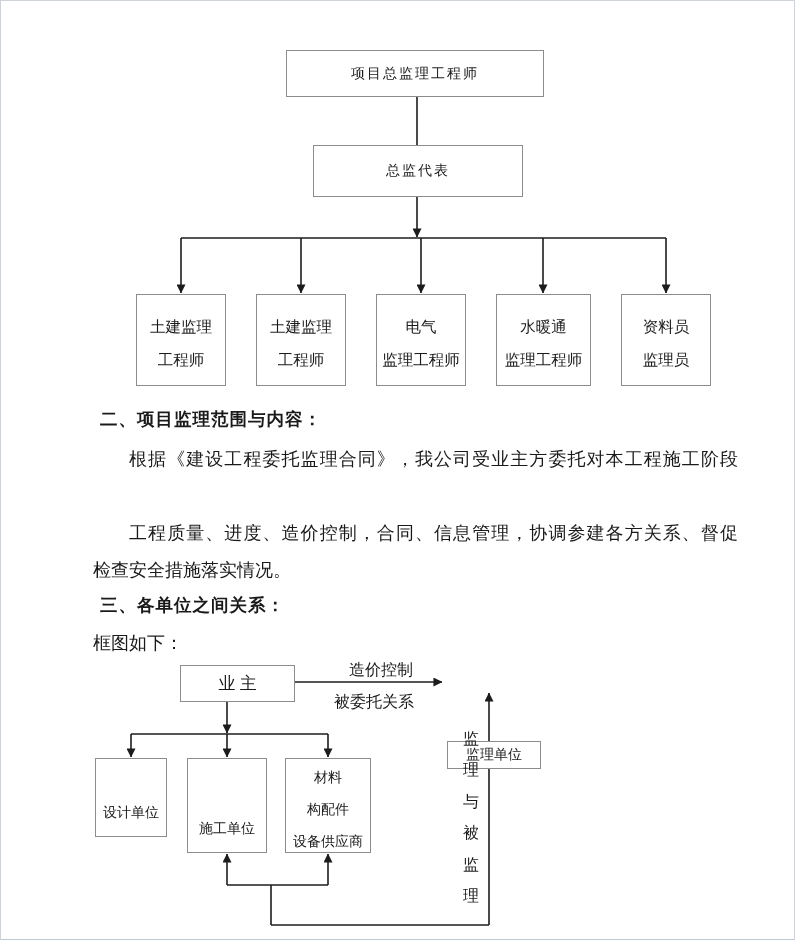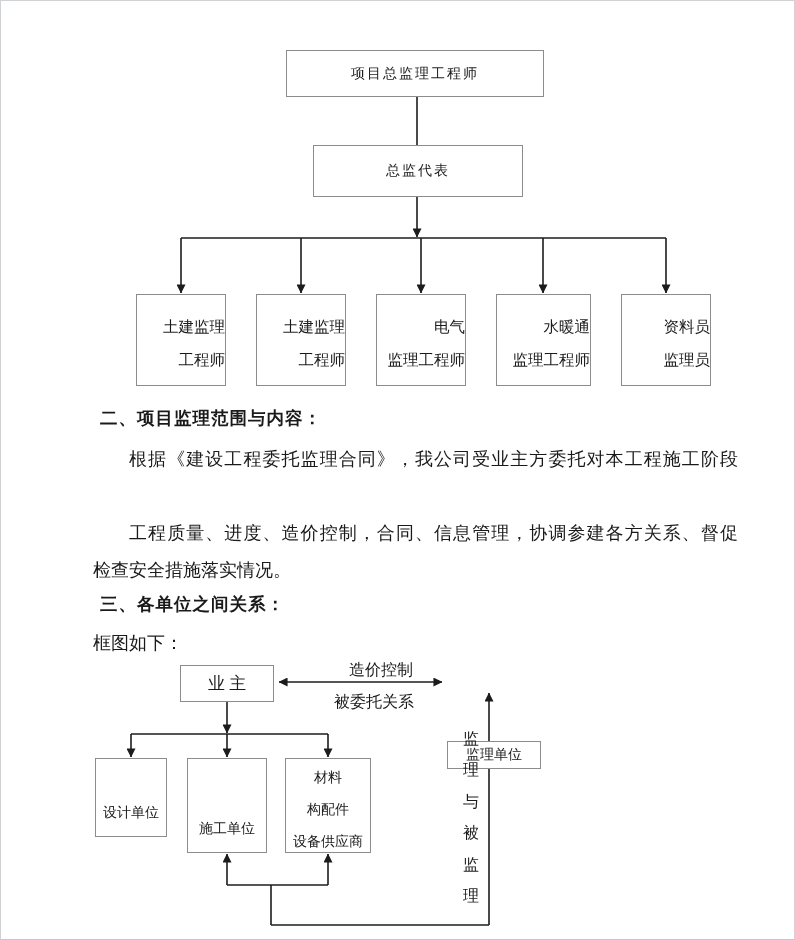--- a/index.html
+++ b/index.html
@@ -16,38 +16,38 @@
     position:absolute; box-sizing:border-box; background:#ffffff;
     border:1px solid #8c8c8c; display:flex; flex-direction:column;
     align-items:center; justify-content:center; text-align:center;
     font-size:14px; line-height:22px;
   }
   .box .ln { display:block; }
 
   
   .b-root   { left:285px; top:49px;  width:258px; height:47px; letter-spacing:2px; }
   .b-deputy { left:312px; top:144px; width:210px; height:52px; letter-spacing:2px; }
-  .b-leaf   { top:293px; width:90px; height:92px; font-size:15.5px; line-height:33px; padding-top:6px;align-items:flex-end; }
+  .b-leaf   { top:293px; width:90px; height:92px; font-size:15.5px; line-height:33px; padding-top:6px; }
   .b-leaf1 { left:135px; } .b-leaf2 { left:255px; } .b-leaf3 { left:375px; }
   .b-leaf4 { left:495px; width:95px; } .b-leaf5 { left:620px; }
 
   
   .h-sec {
     position:absolute; left:99px; margin:0;
-    font-family:Liberation Mono, monospace;
+    font-family:Liberation Serif, serif;
     font-weight:bold; font-size:17.5px; line-height:24px; letter-spacing:1px;
   }
   .h2 { top:406px; } .h3 { top:592px; }
   .para { position:absolute; left:92px; width:645px; font-size:18px; line-height:37px; }
   .p1 { top:440px; } .p2 { top:514px; }
   .para .fill { text-align:justify; text-align-last:justify; text-indent:2em; }
   .intro { position:absolute; left:92px; top:630px; font-size:18px; line-height:24px; }
 
   
-  .b-owner    { left:179px; top:664px; width:94px; height:37px; font-size:17px; }
+  .b-owner    { left:179px; top:664px; width:115px; height:37px; font-size:17px; }
   .b-monitor  { left:446px; top:694px; width:94px; height:28px;margin-top:46px; }
   .b-design   { left:94px;  top:757px; width:72px; height:79px; justify-content:flex-end; padding-bottom:12px; }
   .b-constr   { left:186px; top:757px; width:80px; height:95px; justify-content:flex-end; padding-bottom:12px; }
   .b-supplier { left:284px; top:757px; width:86px; height:95px; justify-content:flex-start; padding-top:3px; line-height:32px; }
   .lbl { position:absolute; font-size:16px; line-height:20px; background:transparent; }
   .lbl-entrust   { left:348px; top:659px; }
   .lbl-entrusted { left:333px; top:691px; }
   .v-label {
     position:absolute; left:460px; top:722px; width:20px;
     font-size:16px; line-height:31.4px; text-align:center;

